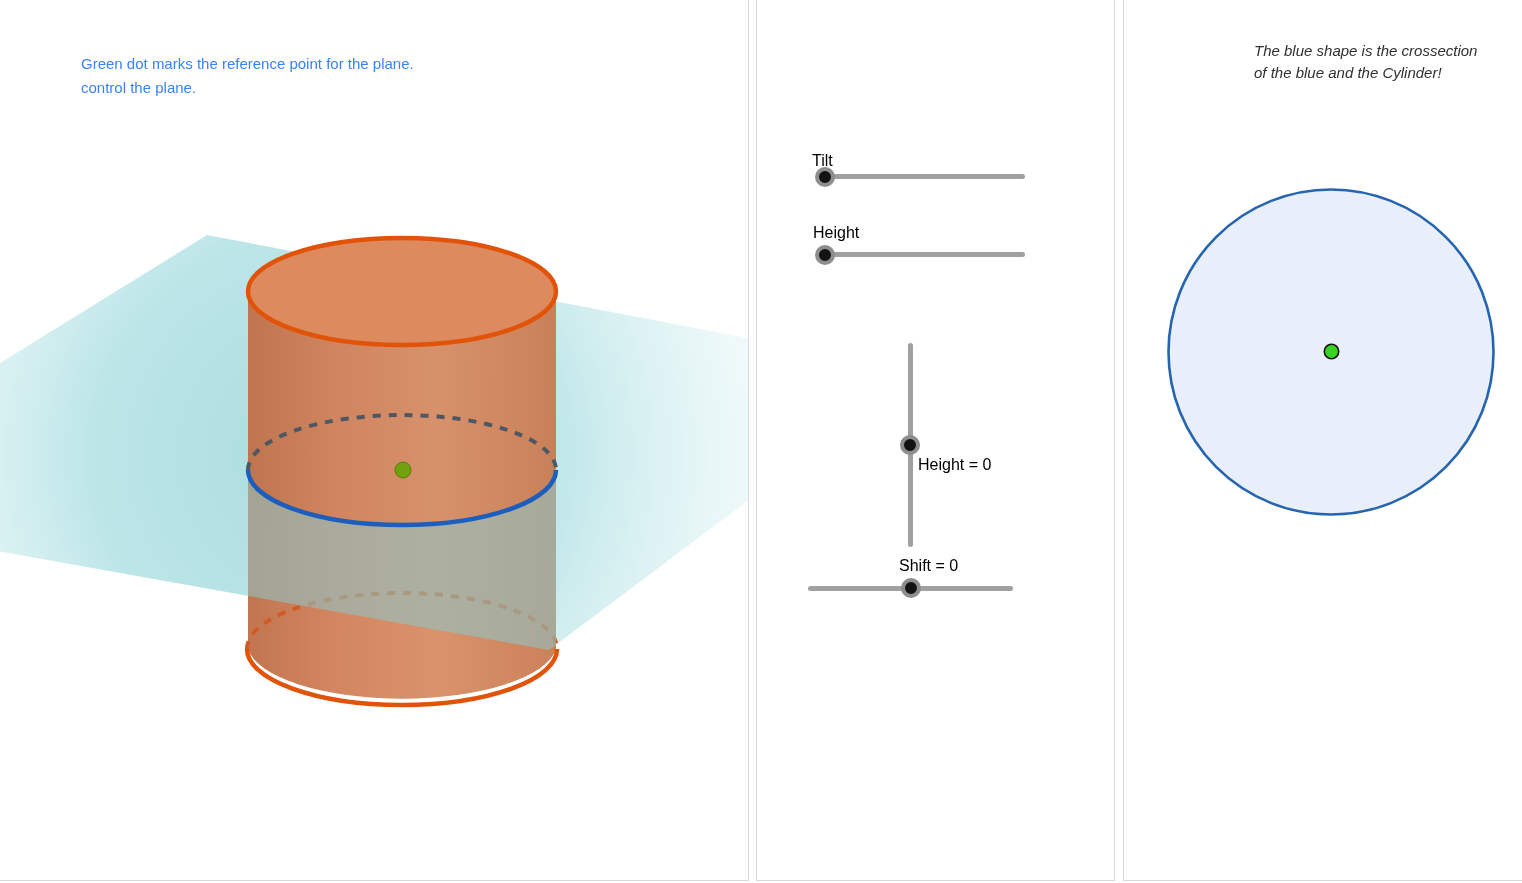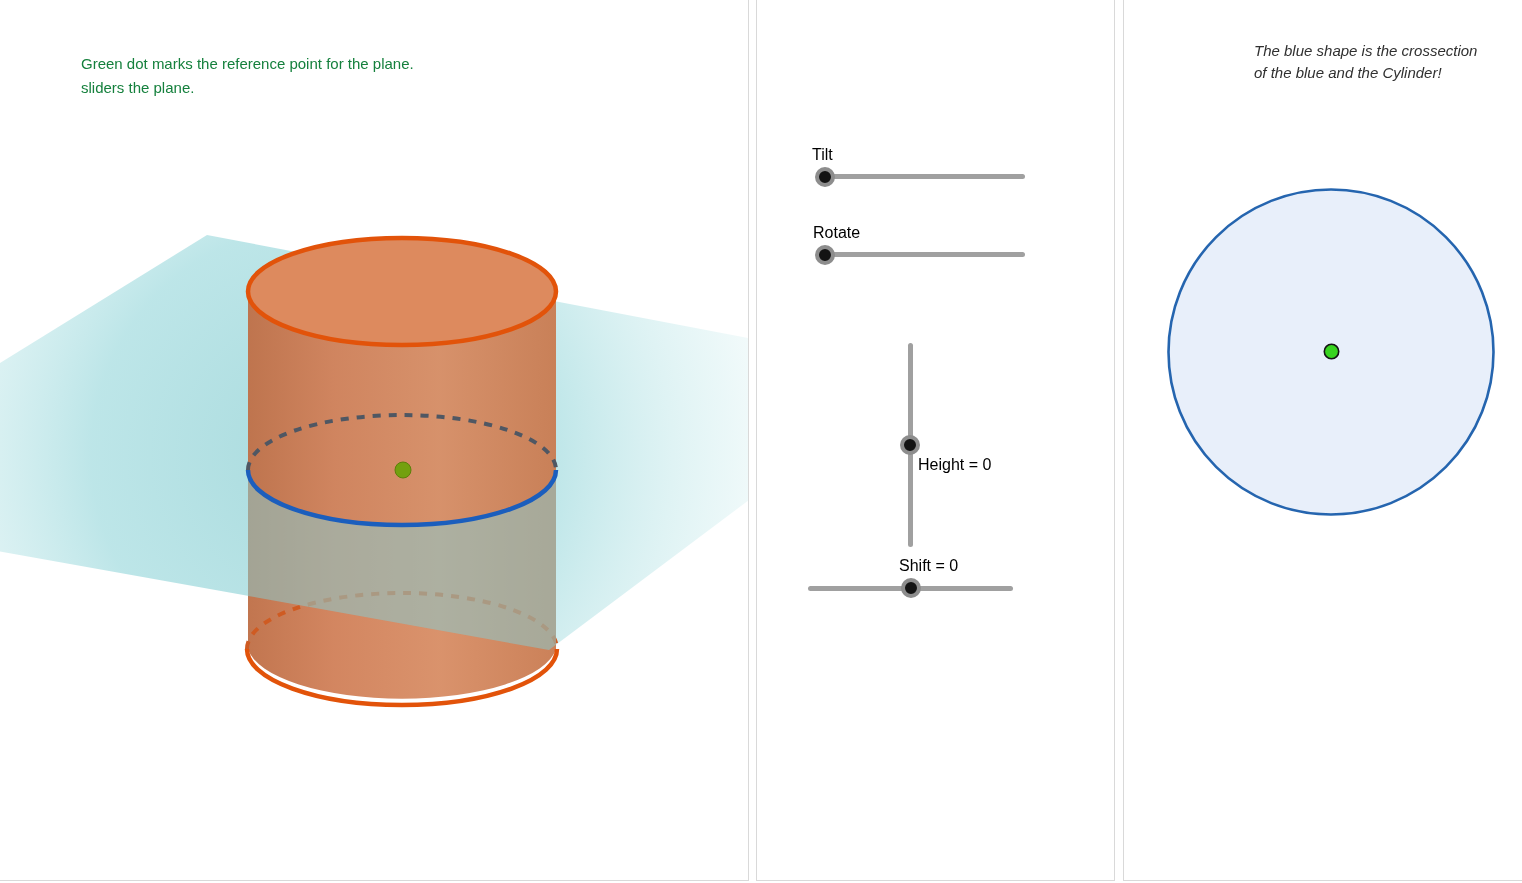--- a/index.html
+++ b/index.html
@@ -10,21 +10,21 @@
   .card{
     position:absolute;top:0;height:880px;background:#ffffff;
     border-bottom:1px solid #d9d9d9;overflow:hidden;
   }
   #view3d{left:0;width:748px;border-right:1px solid #d9d9d9;}
   #controls{left:756px;width:357px;border-left:1px solid #d9d9d9;border-right:1px solid #d9d9d9;}
   #view2d{left:1123px;width:399px;border-left:1px solid #d9d9d9;}
 
   .instructions{
     position:absolute;left:81px;top:52px;width:390px;
-    font-size:15px;line-height:24px;color:#15803d;z-index:5;
+    font-size:15px;line-height:24px;color:#3b82f6;z-index:5;
   }
   .caption{
     position:absolute;left:130px;top:40px;width:260px;
     font-size:15px;line-height:22px;color:#303030;font-style:italic;
   }
   .scene-svg{position:absolute;left:0;top:0;}
 
   .slider-label{
     position:absolute;font-size:16px;color:#000;white-space:nowrap;
   }
@@ -37,21 +37,21 @@
     cursor:pointer;
   }
 </style>
 </head>
 <body>
 
 <div class="card" id="view3d">
 
   <div class="instructions">
     <div>Green dot marks the reference point for the plane.</div>
-    <div>sliders the plane.</div>
+    <div>control the plane.</div>
   </div>
 
   <svg class="scene-svg" width="748" height="880" viewBox="0 0 748 880">
     <defs>
       <radialGradient id="planeGrad" gradientUnits="userSpaceOnUse" cx="320" cy="455" r="545">
         <stop offset="0" stop-color="#a2d8db" stop-opacity="0.92"></stop>
         <stop offset="0.42" stop-color="#b1e1e4" stop-opacity="0.85"></stop>
         <stop offset="0.75" stop-color="#d6f0f1" stop-opacity="0.50"></stop>
         <stop offset="1" stop-color="#f2fbfb" stop-opacity="0.10"></stop>
       </radialGradient>
@@ -83,25 +83,25 @@
     <path d="M 248 470 A 154 55 0 0 0 556 470" fill="none" stroke-width="4.5" stroke="#1b5ebd"></path>
 
     <path d="M 247 649 A 155 56 0 0 0 557 649" fill="none" stroke-width="4.5" stroke="#e2530a"></path>
 
     <circle cx="403" cy="470" r="8" stroke="#5c7f0a" stroke-width="1" fill="#73a00f"></circle>
   </svg>
 </div>
 
 <div class="card" id="controls">
 
-  <div class="slider-label" style="left:55px;top:146px;">Tilt</div>
+  <div class="slider-label" style="left:55px;top:152px;">Tilt</div>
   <div class="track h" style="left:64px;top:174px;width:204px;"></div>
   <div class="knob" style="left:58px;top:167px;"></div>
 
-  <div class="slider-label" style="left:56px;top:224px;">Rotate</div>
+  <div class="slider-label" style="left:56px;top:224px;">Height</div>
   <div class="track h" style="left:64px;top:252px;width:204px;"></div>
   <div class="knob" style="left:58px;top:245px;"></div>
 
   <div class="track v" style="left:151px;top:343px;height:204px;"></div>
   <div class="knob" style="left:143px;top:435px;"></div>
   <div class="slider-label" style="left:161px;top:435px;margin-top:21px;">Height = 0</div>
 
   <div class="slider-label" style="left:142px;top:557px;">Shift = 0</div>
   <div class="track h" style="left:51px;top:586px;width:205px;"></div>
   <div class="knob" style="left:144px;top:578px;"></div>

